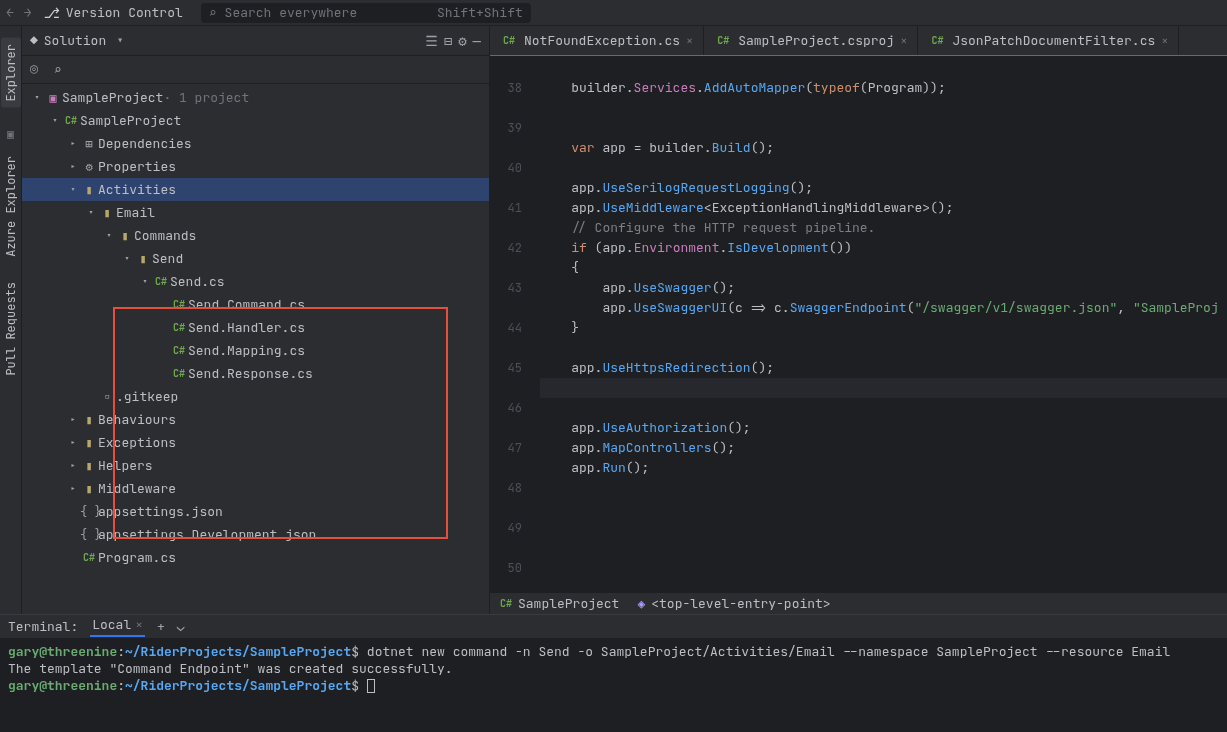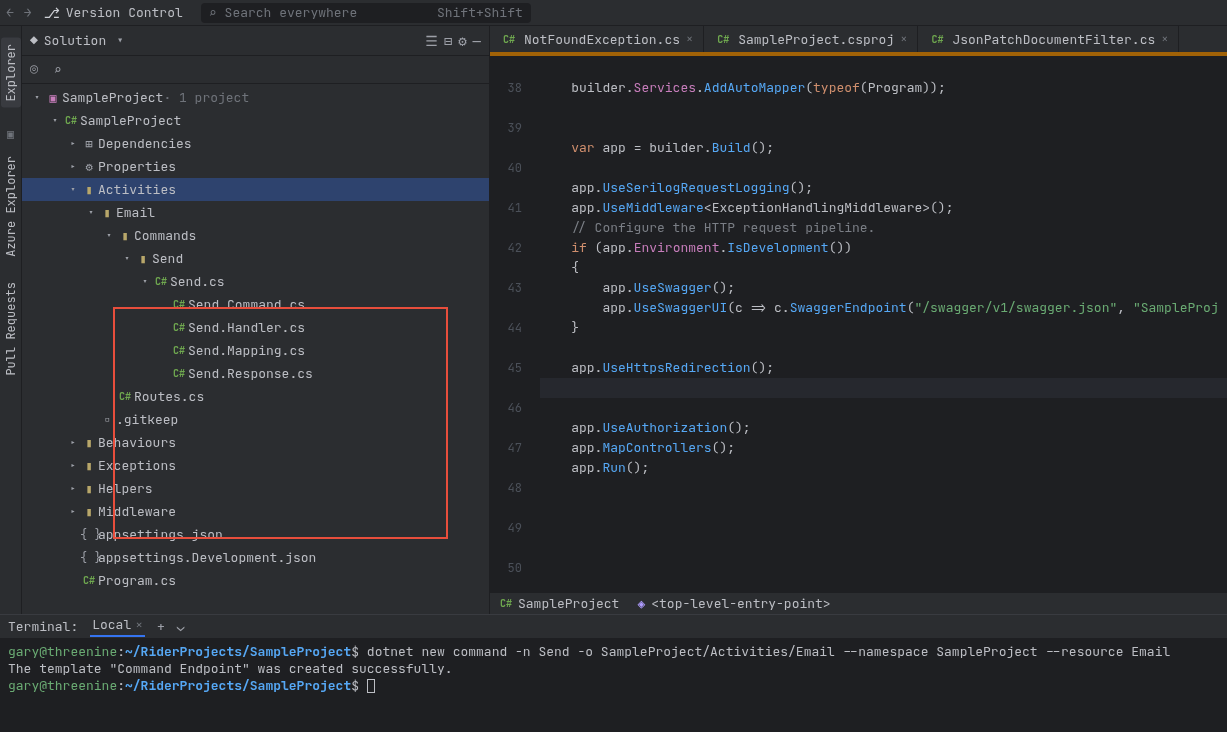--- a/index.html
+++ b/index.html
@@ -120,21 +120,21 @@
   height: 232px;
 }
 .tree-row .label { color: #bcbec4; }
 .tree-row .label.dim { color: #6f737a; }
 .editor { flex: 1; display: flex; flex-direction: column; min-width: 0; background: #1e1f22; }
 .tabs {
   height: 30px;
   display: flex;
   align-items: stretch;
   background: #2b2d30;
-  border-bottom: 4px solid #a16207;
+  border-bottom: 1px solid #a16207;
 }
 .tab {
   display: flex;
   align-items: center;
   padding: 0 10px;
   gap: 6px;
   border-right: 1px solid #1e1f22;
   cursor: pointer;
   font-size: 13px;
 }
@@ -192,21 +192,21 @@
   display: flex;
   align-items: center;
   padding: 0 8px;
   gap: 12px;
   background: #2b2d30;
   border-bottom: 1px solid #1e1f22;
 }
 .term-tabs .label { color: #bcbec4; }
 .term-tab { border-bottom: 2px solid #3574f0; padding: 0 2px 2px 2px; display: flex; gap: 4px; }
 .term-content { flex: 1; padding: 4px 8px; font-size: 13px; line-height: 17px; white-space: pre; overflow: hidden; }
-.term-green { color: #6aab73; font-weight: normal; }
+.term-green { color: #6aab73; font-weight: bold; }
 .term-blue { color: #56a8f5; font-weight: bold; }
 .term-white { color: #bcbec4; }
 .term-cursor { display: inline-block; width: 8px; height: 14px; border: 1px solid #bcbec4; vertical-align: middle; }
 .explorer-wrap { position: relative; flex: 1; display: flex; flex-direction: column; min-height: 0; }
 </style>
 </head>
 <body>
 
 <div class="topbar">
   <div class="nav-arrows">
@@ -310,25 +310,20 @@
           </div>
           <div class="tree-row" style="padding-left: 134px;">
             <span class="chevron none"></span>
             <span class="node-icon cs-icon"></span>
             <span class="label">Send.Mapping.cs</span>
           </div>
           <div class="tree-row" style="padding-left: 134px;">
             <span class="chevron none"></span>
             <span class="node-icon cs-icon"></span>
             <span class="label">Send.Response.cs</span>
-          </div>
-          <div class="tree-row" style="padding-left: 80px;">
-            <span class="chevron none"></span>
-            <span class="node-icon cs-icon"></span>
-            <span class="label">Routes.cs</span>
           </div>
           <div class="tree-row" style="padding-left: 62px;">
             <span class="chevron none"></span>
             <span class="node-icon generic-icon">▫</span>
             <span class="label">.gitkeep</span>
           </div>
           <div class="tree-row" style="padding-left: 44px;">
             <span class="chevron closed"></span>
             <span class="node-icon folder-icon">▮</span>
             <span class="label">Behaviours</span>

